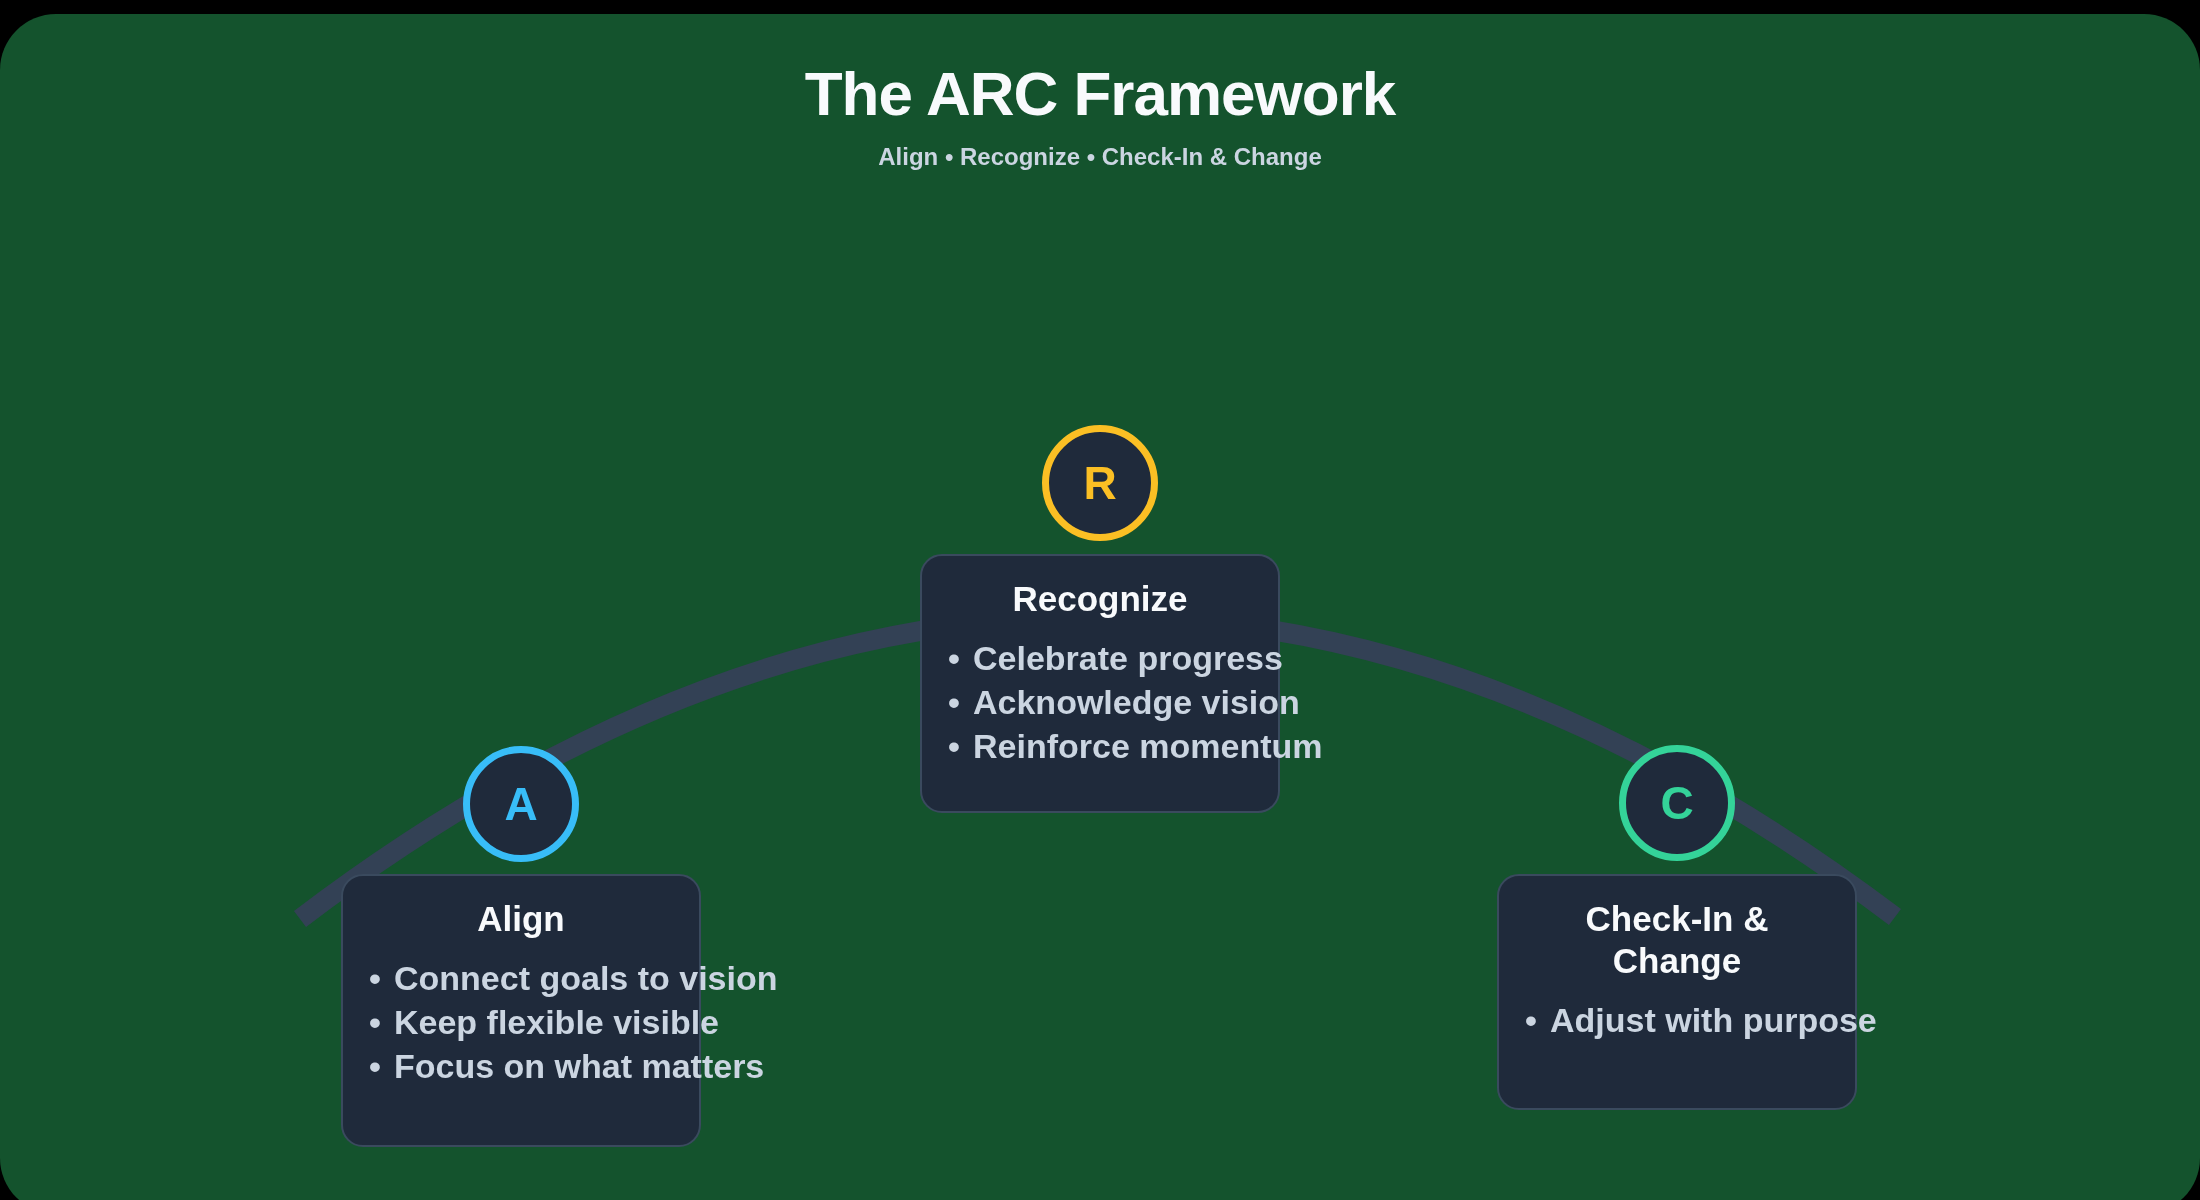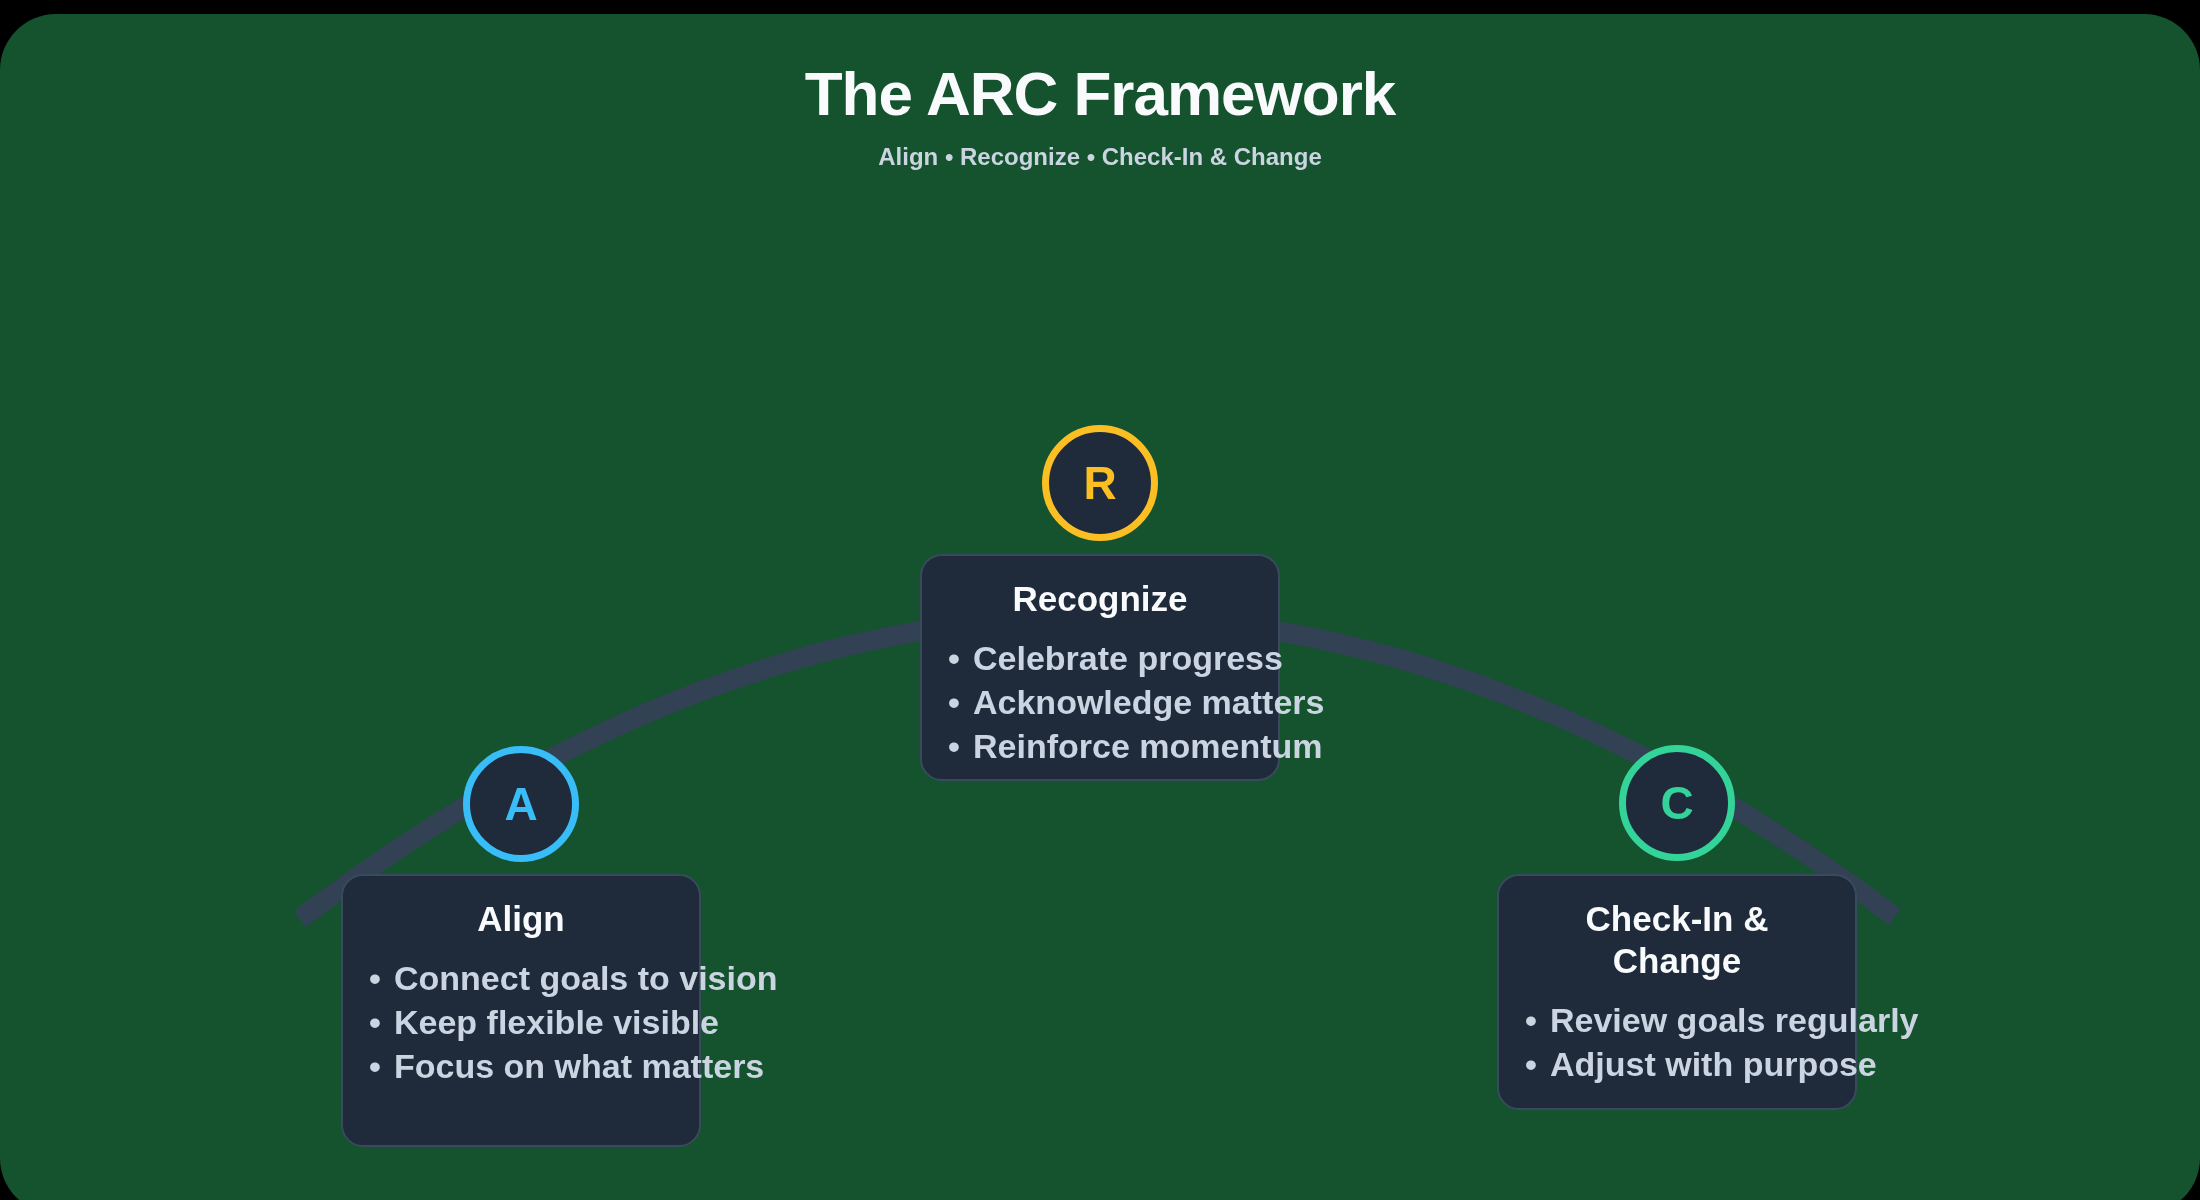--- a/index.html
+++ b/index.html
@@ -83,21 +83,21 @@
     align-items: center;
     justify-content: center;
     z-index: 3;
   }
   .node-letter {
     font-size: 46px;
     font-weight: 700;
     line-height: 1;
   }
   .card-align     { left: 341px;  top: 860px; height: 273px; }
-  .card-recognize { left: 920px;  top: 540px; height: 227px; }
+  .card-recognize { left: 920px;  top: 540px; height: 259px; }
   .card-check     { left: 1497px; top: 860px; height: 236px; }
   .node-align     { left: 463px;  top: 732px; }
   .node-recognize { left: 1042px; top: 411px; }
   .node-check     { left: 1619px; top: 731px; }
 </style>
 </head>
 <body>
 
 <div class="panel" style="background-color: #14532d; margin-top: 14px;">
 
@@ -122,29 +122,28 @@
     </ul>
   </div>
 
   <div class="node node-recognize" style="border-color: rgb(251, 191, 36); background-color: rgb(31, 42, 59);">
     <span class="node-letter" style="color: rgb(251, 191, 36);">R</span>
   </div>
   <div class="card card-recognize" style="background-color: rgb(31, 42, 59); border-color: rgb(58, 74, 94);">
     <h2 class="card-title" style="color: rgb(248, 250, 252);">Recognize</h2>
     <ul class="bullet-list" style="color: rgb(203, 213, 225);">
       <li class="bullet-item">Celebrate progress</li>
-      <li class="bullet-item">Acknowledge matters</li>
+      <li class="bullet-item">Acknowledge vision</li>
       <li class="bullet-item">Reinforce momentum</li>
     </ul>
   </div>
 
   <div class="node node-check" style="border-color: rgb(52, 211, 153); background-color: rgb(31, 42, 59);">
     <span class="node-letter" style="color: rgb(52, 211, 153);">C</span>
   </div>
   <div class="card card-check" style="background-color: rgb(31, 42, 59); border-color: rgb(58, 74, 94);">
     <h2 class="card-title" style="color: rgb(248, 250, 252);">Check-In &amp; Change</h2>
     <ul class="bullet-list" style="color: rgb(203, 213, 225);">
-      <li class="bullet-item">Review goals regularly</li>
       <li class="bullet-item">Adjust with purpose</li>
     </ul>
   </div>
 
 </div>
 
 </body></html>

